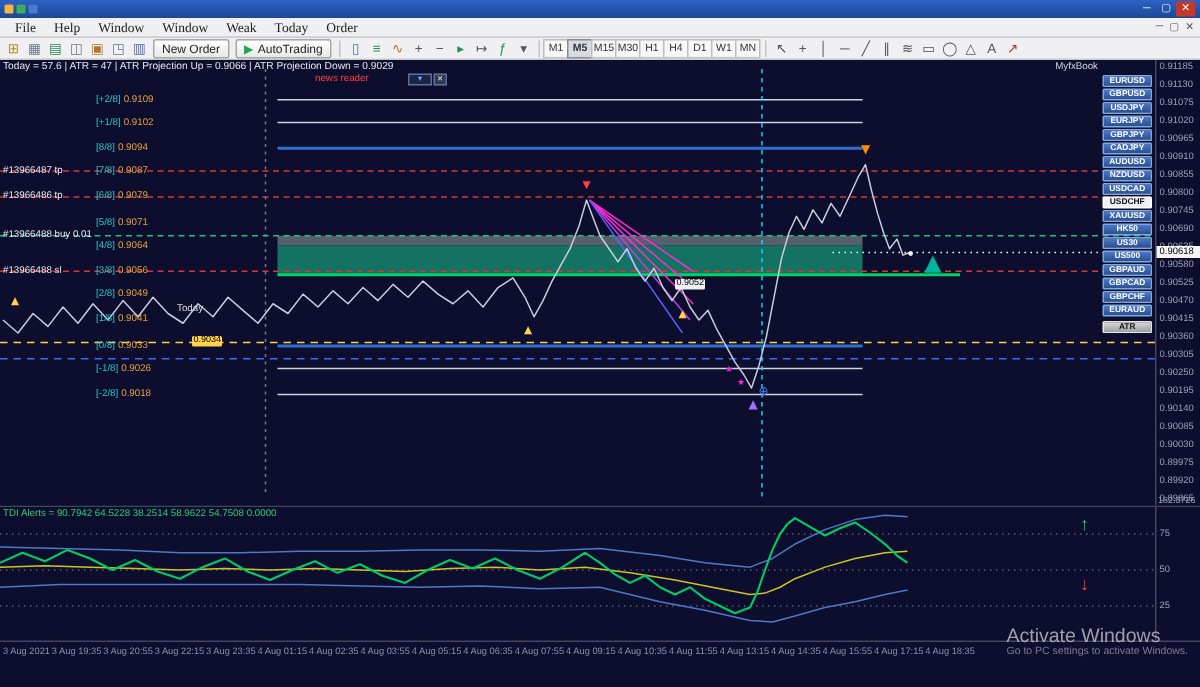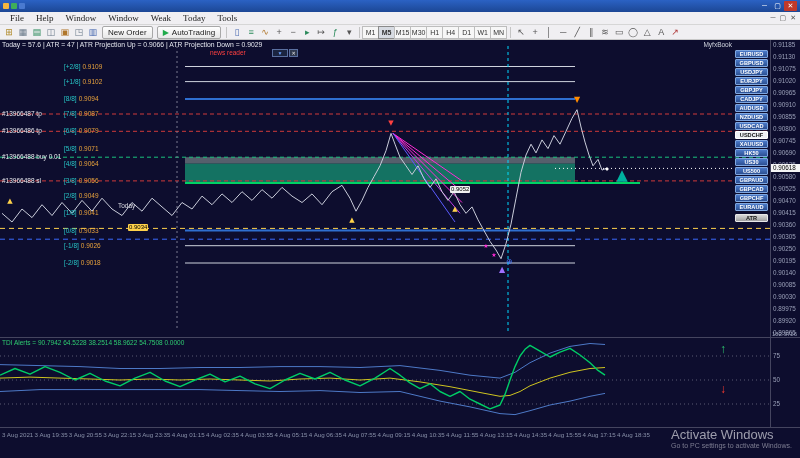--- a/index.html
+++ b/index.html
@@ -69,21 +69,21 @@
   .sig-arrow-up { position:absolute; right:44px; top:4px; color:#2ecc71; font-size:12px; font-weight:bold; z-index:3; }
   .sig-arrow-down { position:absolute; right:44px; top:44px; color:#ff3b30; font-size:12px; font-weight:bold; z-index:3; }
   .tdi-axis { width:30px; background:#0d0d2e; border-left:1px solid #44445f; position:relative; flex:0 0 auto; }
   .tdi-axis-label { position:absolute; left:2px; font-size:6.3px; color:#9aa0b8; }
 
   
   .time-axis { height:31px; background:#0d0d2e; border-top:1px solid #44445f; position:relative; flex:0 0 auto; }
   #time-labels { position:absolute; left:0; right:150px; top:0; display:flex; justify-content:space-between; padding:3px 0 0 2px; }
   .time-label { font-size:6.2px; color:#8890a8; white-space:nowrap; }
 
-  .watermark { position:absolute; right:8px; bottom:9px; z-index:9; pointer-events:none; }
+  .watermark { position:absolute; right:8px; bottom:20px; z-index:9; pointer-events:none; }
   .wm1 { font-size:13px; color:rgba(205,205,215,0.75); }
   .wm2 { font-size:7px; color:rgba(170,170,185,0.7); }
 </style>
 </head>
 <body>
 
 <div class="window">
 
   <div class="titlebar">
     <span class="app-sq" style="background:#f4b63f"></span>
@@ -97,21 +97,21 @@
   </div>
 
   <div class="menubar">
     <div id="menu-items" style="display:flex">
         <div class="menu-item">File</div>
         <div class="menu-item">Help</div>
         <div class="menu-item">Window</div>
         <div class="menu-item">Window</div>
         <div class="menu-item">Weak</div>
         <div class="menu-item">Today</div>
-        <div class="menu-item">Tools</div>
+        <div class="menu-item">Order</div>
       </div>
     <div class="menu-ctrls">
       <span>─</span>
       <span>▢</span>
       <span>✕</span>
     </div>
   </div>
 
   <div class="toolbar">
     <div class="tb-group" id="tb-group-a">

